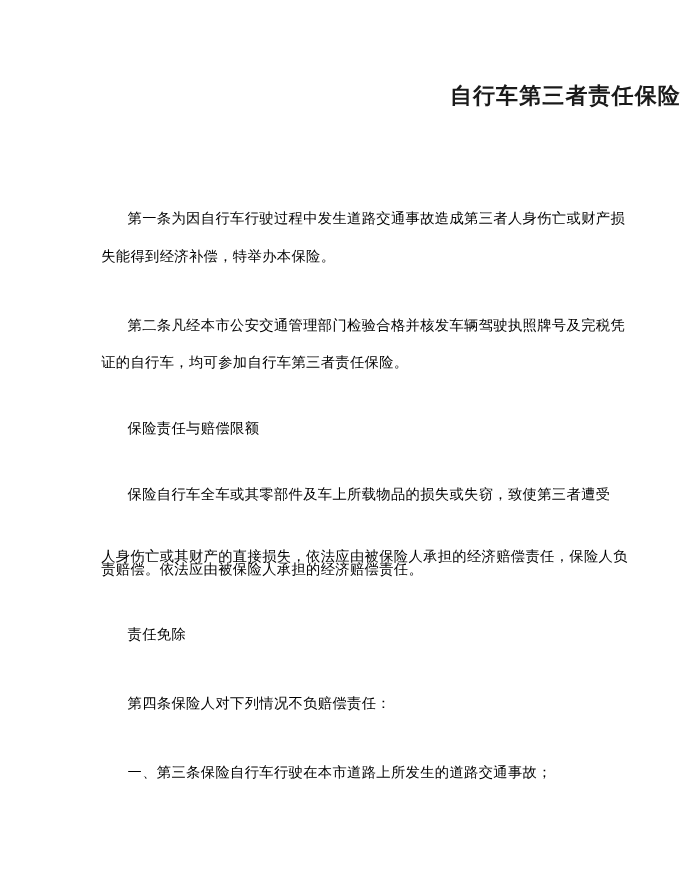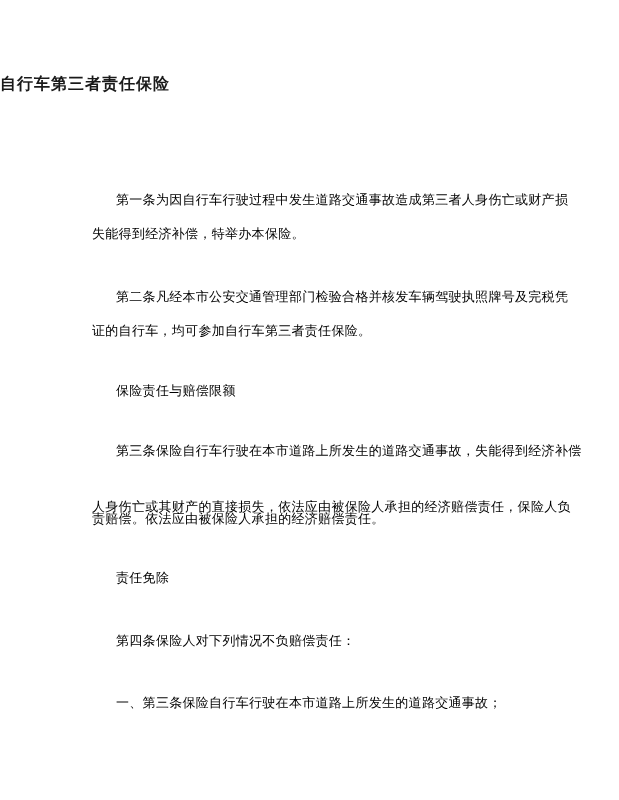--- a/index.html
+++ b/index.html
@@ -1,23 +1,23 @@
 <!DOCTYPE html>
 <html><head>
   <meta charset="utf-8">
   <style>
     html, body { margin: 0; padding: 0; }
     body {
       width: 619px; height: 800px; background: #ffffff; position: relative; overflow: hidden;
       font-family: "DejaVu Sans", "Liberation Sans", sans-serif; color: #333333;
     }
     .title {
-      position: absolute; left: 0; width: 619px; top: 74px; text-align: left;
+      position: absolute; left: 0; width: 619px; top: 74px; text-align: right;
       font-family: "DejaVu Serif", "Liberation Serif", serif;
-      font-size: 16px; font-weight: bold; color: #1a1a1a; letter-spacing: 1px;
+      font-size: 20px; font-weight: bold; color: #1a1a1a; letter-spacing: 1px;
     }
     .line {
       position: absolute; font-size: 13px; line-height: 16px; white-space: nowrap;
       color: #000000; letter-spacing: 0.3px;
     }
     .first { left: 116px; }
     .cont { left: 92px; }
   </style>
 </head>
 <body>
@@ -33,21 +33,21 @@
   <div>
     <div class="line first" style="top:289px;text-align:right;">第二条凡经本市公安交通管理部门检验合格并核发车辆驾驶执照牌号及完税凭</div>
     <div class="line cont" style="top:323px;">证的自行车，均可参加自行车第三者责任保险。</div>
   </div>
 
   <div>
     <div class="line first" style="top:383px;">保险责任与赔偿限额</div>
   </div>
 
   <div>
-    <div class="line first" style="top:443px;">第三条保险自行车行驶在本市道路上所发生的道路交通事故，失能得到经济补偿</div>
+    <div class="line first" style="top:443px;">保险自行车全车或其零部件及车上所载物品的损失或失窃，致使第三者遭受</div>
     <div class="line cont" style="top:499px;">人身伤亡或其财产的直接损失，依法应由被保险人承担的经济赔偿责任，保险人负</div>
     <div class="line cont" style="top:511px;">责赔偿。依法应由被保险人承担的经济赔偿责任。</div>
   </div>
 
   <div>
     <div class="line first" style="top:570px;">责任免除</div>
   </div>
 
   <div>
     <div class="line first" style="top:633px;">第四条保险人对下列情况不负赔偿责任：</div>

